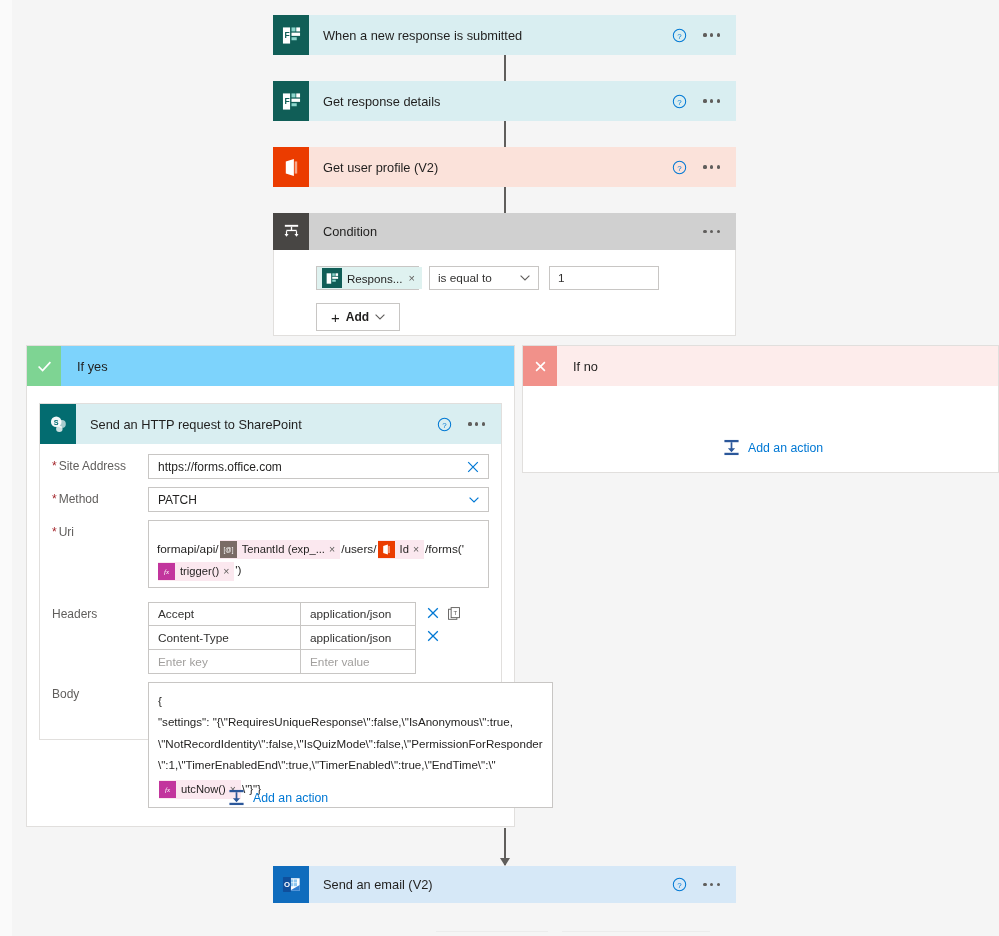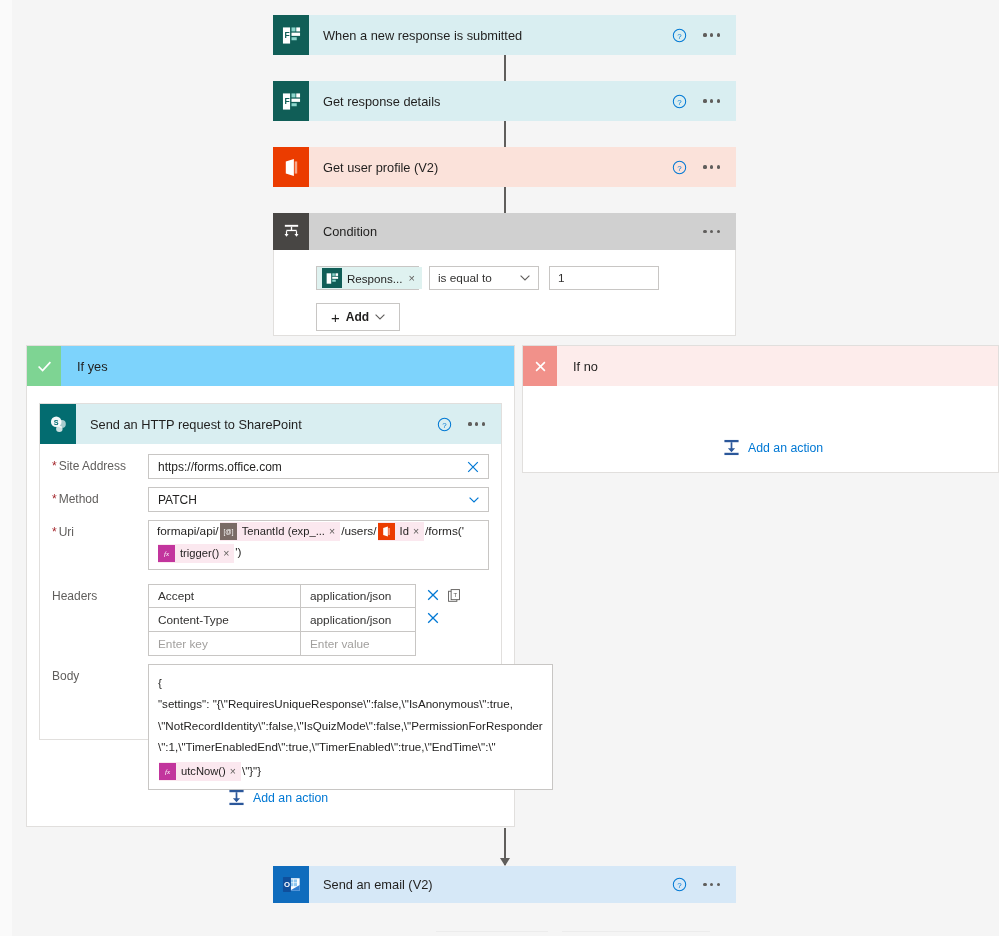--- a/index.html
+++ b/index.html
@@ -57,21 +57,21 @@
   .sp-head{height:40px;background:#d9eef1;display:flex;align-items:center;}
   .sp-fields{padding:10px 12px 12px 0;}
   .frow{display:flex;align-items:flex-start;margin-bottom:8px;}
   .flabel{width:108px;min-width:108px;padding-left:12px;padding-top:5px;box-sizing:border-box;
     font-size:12px;color:#605e5c;}
   .req{color:#a4262c;margin-right:2px;}
   .fctl{flex:1;}
   .inp{height:25px;border:1px solid #c8c6c4;background:#fff;display:flex;align-items:center;
     justify-content:space-between;padding:0 9px;box-sizing:border-box;font-size:12px;color:#201f1e;}
   .xico{width:12px;height:12px;}
-  .uri-box{min-height:25px;border:1px solid #c8c6c4;background:#fff;padding:0 8px 5px 8px;
+  .uri-box{min-height:25px;border:1px solid #c8c6c4;background:#fff;padding:18px 8px 5px 8px;
     box-sizing:border-box;font-size:11.8px;color:#201f1e;line-height:21px;}
   .uri-box .lit{vertical-align:middle;}
   .chip-inline{display:inline-flex;align-items:center;height:19px;vertical-align:middle;
     font-size:11.2px;margin:0 1px;}
   .chip-inline .cico{width:17px;height:17px;display:flex;align-items:center;justify-content:center;flex:none;}
   .chip-inline .ctxt{padding:0 4px 0 5px;white-space:nowrap;}
   .chip-inline .cx{padding-right:5px;color:#605e5c;font-size:10.5px;}
 
   
   .hdr-wrap{display:flex;align-items:flex-start;}

